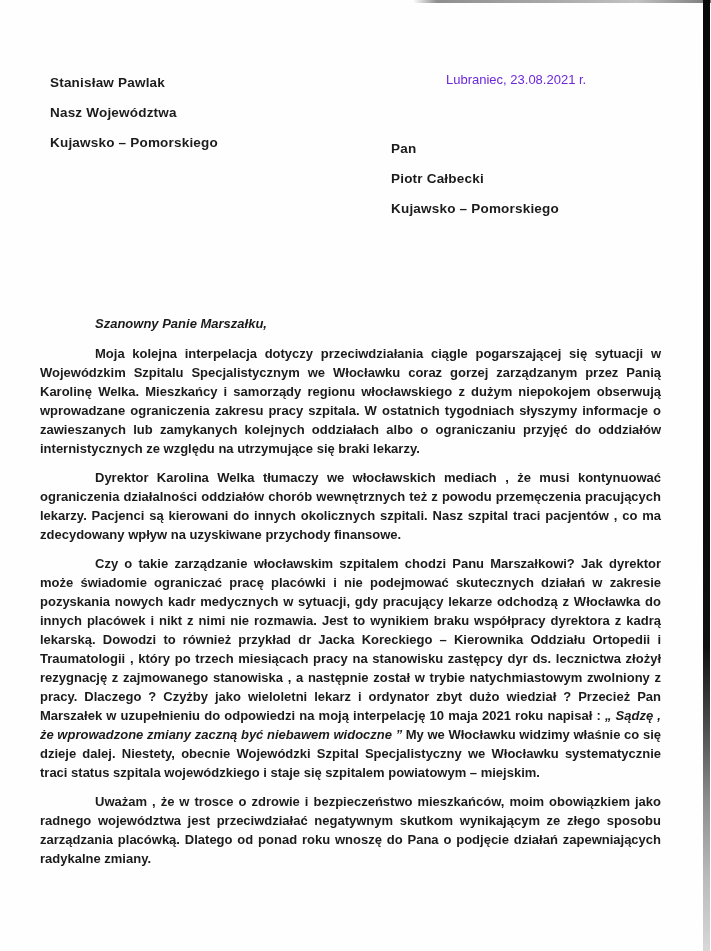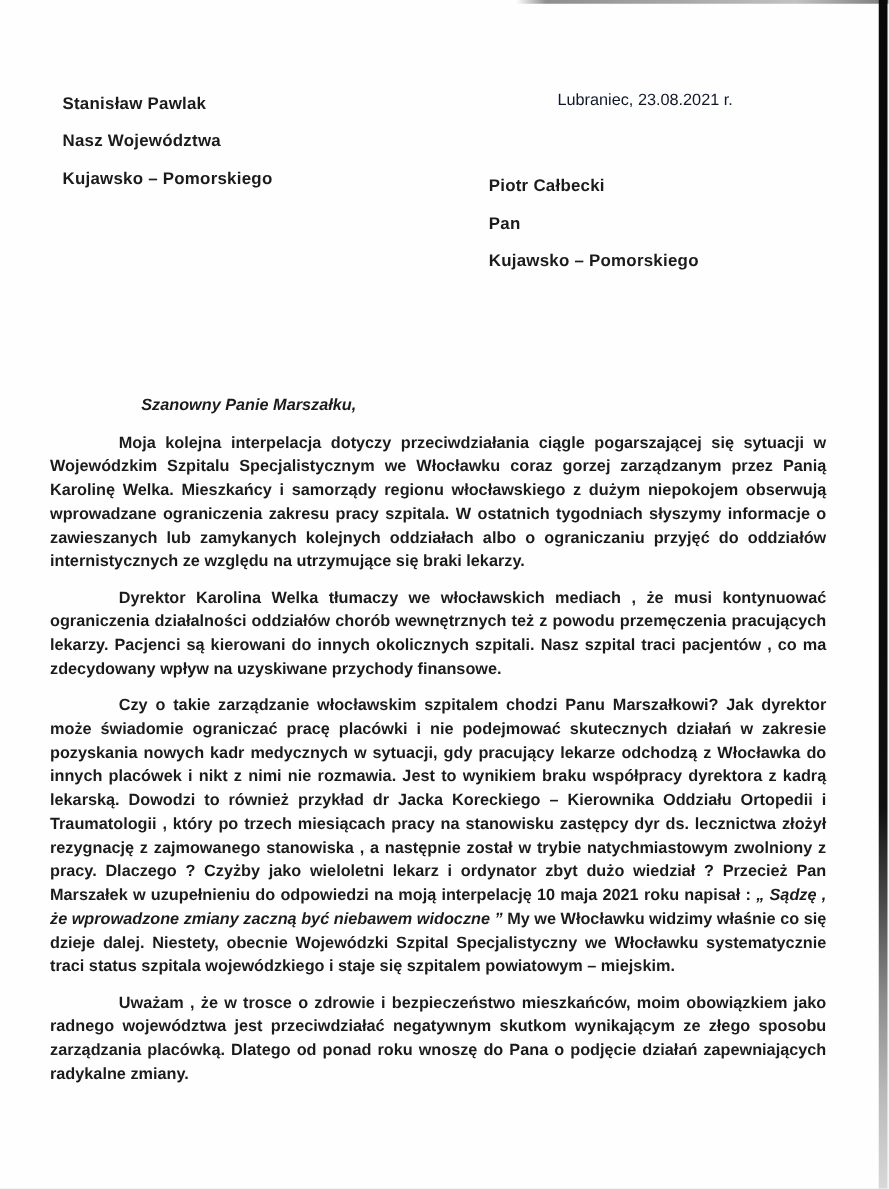--- a/index.html
+++ b/index.html
@@ -57,21 +57,21 @@
     font-weight: bold;
     line-height: 30px;
     letter-spacing: 0.2px;
   }
   .date-line {
     position: absolute;
     left: 446px;
     top: 72px;
     font-size: 13px;
     font-weight: normal;
-    color: #0f172a;
+    color: #6d28d9;
   }
   .recipient-block {
     position: absolute;
     left: 391px;
     top: 134px;
     font-size: 13.5px;
     font-weight: bold;
     line-height: 30px;
     letter-spacing: 0.2px;
   }
@@ -82,21 +82,21 @@
     left: 40px;
     top: 314px;
     width: 621px;
     font-size: 13px;
     font-weight: bold;
     line-height: 19px;
     text-align: justify;
   }
   .salutation {
     font-style: italic;
-    margin: 0 0 11px 73px;
+    margin: 0 0 11px 55px;
   }
   .para {
     margin: 0 0 10px 0;
     text-indent: 55px;
   }
   .para:last-child { margin-bottom: 0; }
   .quote-italic {
     font-style: italic;
   }
 </style>
@@ -110,22 +110,22 @@
 
   <div class="sender-block">
     <div>Stanisław Pawlak</div>
     <div>Nasz Województwa</div>
     <div>Kujawsko – Pomorskiego</div>
   </div>
 
   <div class="date-line">Lubraniec, 23.08.2021 r.</div>
 
   <div class="recipient-block">
+    <div>Pan</div>
     <div>Piotr Całbecki</div>
-    <div>Pan</div>
     <div>Kujawsko – Pomorskiego</div>
   </div>
 
   <div class="letter-body">
     <div class="salutation">Szanowny Panie Marszałku,</div>
 
     <p class="para">Moja kolejna interpelacja dotyczy przeciwdziałania ciągle pogarszającej się sytuacji w Wojewódzkim Szpitalu Specjalistycznym we Włocławku coraz gorzej zarządzanym przez Panią Karolinę Welka. Mieszkańcy i samorządy regionu włocławskiego z dużym niepokojem obserwują wprowadzane ograniczenia zakresu pracy szpitala. W ostatnich tygodniach słyszymy informacje o zawieszanych lub zamykanych kolejnych oddziałach albo o ograniczaniu przyjęć do oddziałów internistycznych ze względu na utrzymujące się braki lekarzy.</p>
 
     <p class="para">Dyrektor Karolina Welka tłumaczy we włocławskich mediach , że musi kontynuować ograniczenia działalności oddziałów chorób wewnętrznych też z powodu przemęczenia pracujących lekarzy. Pacjenci są kierowani do innych okolicznych szpitali. Nasz szpital traci pacjentów , co ma zdecydowany wpływ na uzyskiwane przychody finansowe.</p>
 

